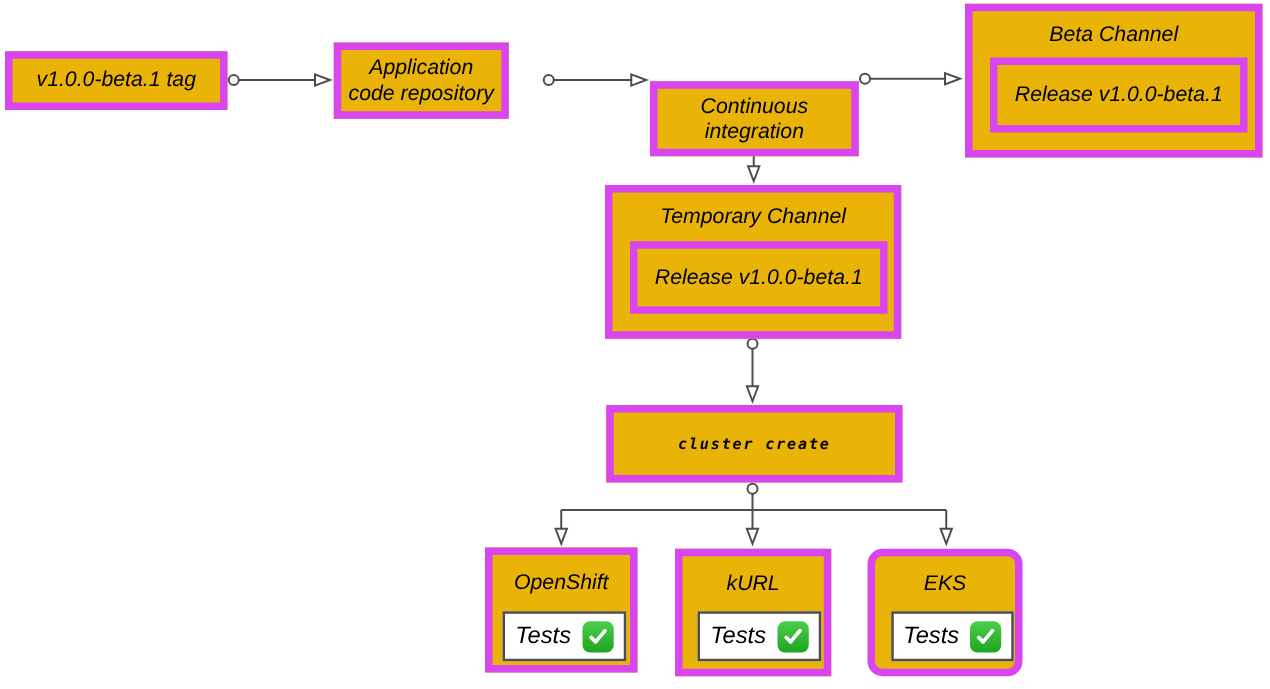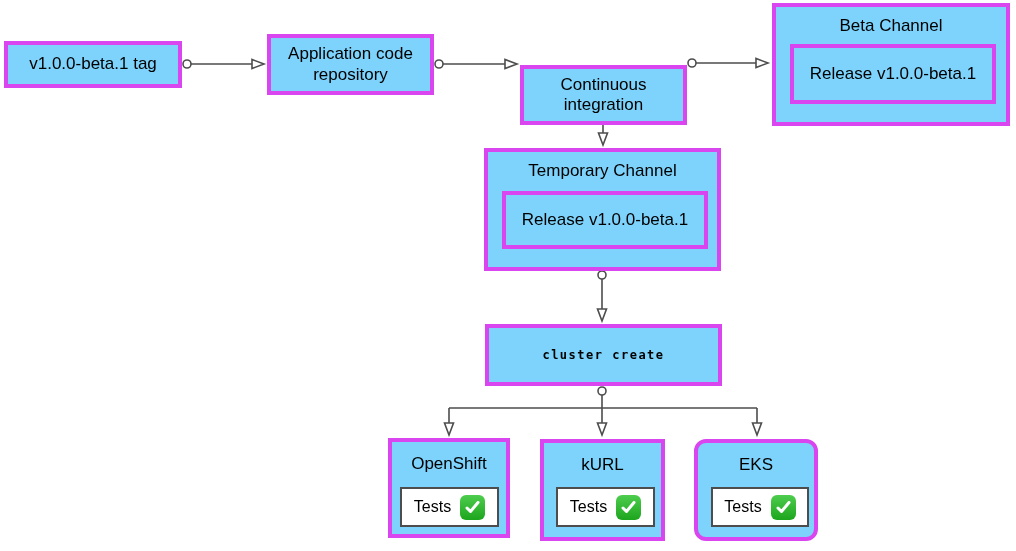--- a/index.html
+++ b/index.html
@@ -2,41 +2,42 @@
 <html><head>
 <meta charset="utf-8">
 <style>
   html,body{margin:0;padding:0;background:#ffffff;}
   .canvas{
     position:relative;width:1016px;height:551px;background:#ffffff;
     font-family:"Liberation Sans",sans-serif;color:#000000;overflow:hidden;
   }
   .edges{position:absolute;inset:0;width:1016px;height:551px;}
   .node,.group{
-    position:absolute;background:#7dd3fc;border:4px solid #d946ef;
+    position:absolute;background:#eab308;border:6px solid #d946ef;
     box-sizing:border-box;
+    font-style:italic;
   }
   .node{
     display:flex;align-items:center;justify-content:center;
     text-align:center;font-size:17px;line-height:1.2;padding:2px;
   }
   .group-title{
     position:absolute;top:9px;left:0;right:0;text-align:center;font-size:17px;
   }
   .mono{
     font-family:"DejaVu Sans Mono","Liberation Mono",monospace;
     font-weight:bold;font-size:12px;letter-spacing:1.5px;
   }
   .cluster-title{
     position:absolute;top:12px;left:0;right:0;text-align:center;font-size:17px;
   }
   .tests-box{
     position:absolute;display:flex;align-items:center;justify-content:center;
     gap:9px;background:#ffffff;border:2px solid #4d4d4d;box-sizing:border-box;
-    font-size:16px;
+    font-size:19px;
   }
   .check{
     width:25px;height:25px;border-radius:6px;flex:0 0 auto;
     background:linear-gradient(180deg,#4ecd4e 0%,#1da51d 100%);
     display:flex;align-items:center;justify-content:center;
   }
   .check svg{display:block;}
 </style>
 </head>
 <body>
@@ -81,21 +82,21 @@
       <polygon points="449,435 444.5,423 453.5,423" fill="#ffffff"></polygon>
       <polygon points="602,435 597.5,423 606.5,423" fill="#ffffff"></polygon>
       <polygon points="757,435 752.5,423 761.5,423" fill="#ffffff"></polygon>
     </g>
   </svg>
 
   <div class="node" style="left:4px;top:41px;width:178px;height:47px;">
     <span>v1.0.0-beta.1 tag</span>
   </div>
 
-  <div class="node" style="left:267px;top:34px;width:167px;height:61px;">
+  <div class="node" style="left:267px;top:34px;width:140px;height:61px;">
     <span>Application code repository</span>
   </div>
 
   <div class="node" style="left:520px;top:33px;width:167px;height:60px;margin-top:32px;">
     <span>Continuous integration</span>
   </div>
 
   <div class="group" style="left:772px;top:3px;width:238px;height:123px;">
     <div class="group-title">Beta Channel</div>
     <div class="node" style="left:14px;top:37px;width:206px;height:60px;">

